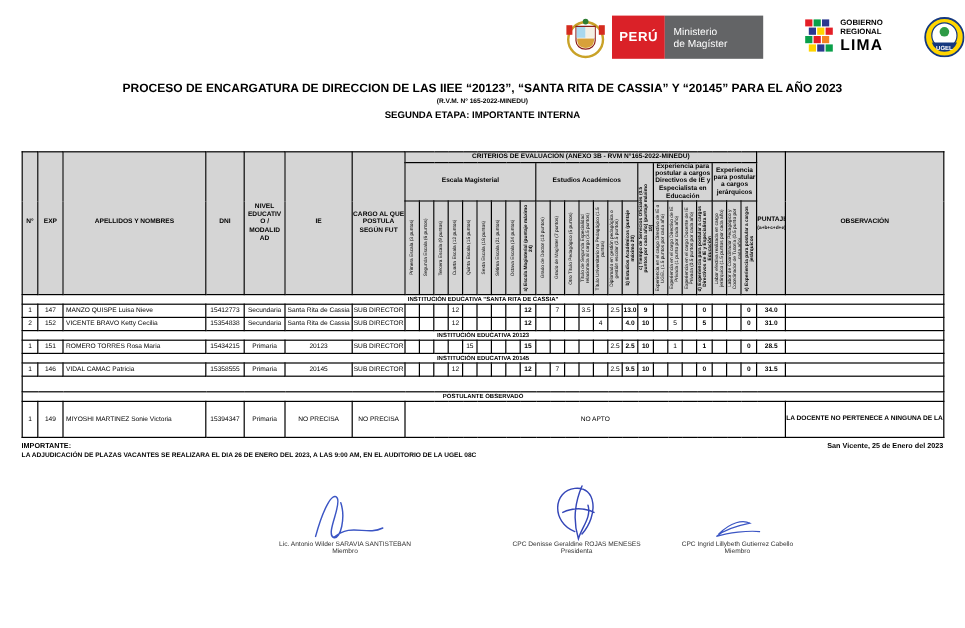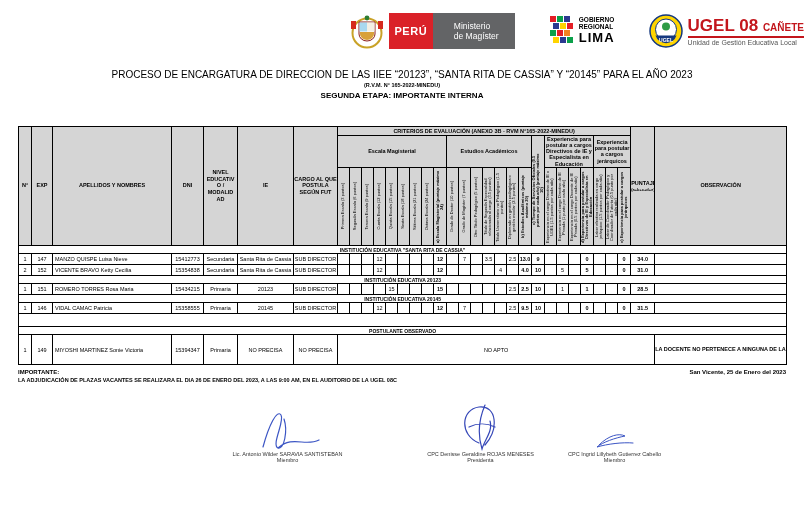--- a/index.html
+++ b/index.html
@@ -7,34 +7,34 @@
   body{width:804px;height:523px;background:#fff;color:#000;overflow:hidden;
        font-family:"Liberation Sans",sans-serif;}
   .page{position:relative;width:804px;height:523px}
 
   
   .logos{display:flex;justify-content:flex-end;align-items:center;gap:34px;padding-top:10px;height:52px}
   .logo1{display:flex;align-items:center}
   .peru-box{width:44px;height:36px;background:#da2128;color:#fff;display:flex;align-items:center;
             justify-content:center;font-weight:bold;font-size:11px;letter-spacing:.5px}
   .minedu-box{width:82px;height:36px;background:#636466;color:#fff;font-size:8.5px;display:flex;
-              flex-direction:column;justify-content:center;padding-left:21px;line-height:1.2}
+              flex-direction:column;justify-content:center;padding-left:7px;line-height:1.2}
   .logo2{display:flex;align-items:center;gap:3px}
   .grl-text{line-height:1.05}
   .grl-small{font-size:6.5px;font-weight:bold}
   .grl-big{font-size:13px;font-weight:bold;letter-spacing:1px}
   .logo3{display:flex;align-items:center;gap:5px}
   .ugel-title{color:#c3161c;font-weight:bold;font-size:17px;line-height:1;white-space:nowrap}
   .ugel-title .small{font-size:10px}
   .ugel-sub{font-size:7px;color:#555;border-top:2px solid #c3161c;margin-top:2px;padding-top:1px;white-space:nowrap}
 
   
   .titles{text-align:center;margin-top:16px;line-height:1.3}
   .t-main{font-size:12px;font-weight:bold;letter-spacing:.3px}
-  .t-process{font-size:10px;font-weight:normal;margin-top:16px}
+  .t-process{font-size:10px;font-weight:bold;margin-top:16px}
   .t-rvm{font-size:5.5px;font-weight:bold;margin-top:1px}
   .t-stage{font-size:8px;font-weight:bold;margin-top:2px}
 
   
   table.merit{border-collapse:collapse;table-layout:fixed;width:768px;margin:24px 18px 0}
   .merit th,.merit td{border:1px solid #000;padding:0;font-size:5.5px;text-align:center;
                       vertical-align:middle;overflow:hidden}
   .lh{background:#d5d5d5;font-size:5px;font-weight:bold;padding:0 1px;line-height:1.25}
   .ctitle{background:#d5d5d5;font-size:5px;font-weight:bold;text-align:left;padding-left:2px;height:9px;white-space:nowrap}
   .gh{background:#d5d5d5;font-size:4.5px;font-weight:bold;line-height:1.15;padding:0 1px;height:24px}
@@ -113,27 +113,20 @@
     </div>
 
     <div class="logo3">
       <svg width="34" height="34" viewBox="0 0 34 34">
         <circle cx="17" cy="17" r="16" fill="#ffd500" stroke="#14387f" stroke-width="1.5"></circle>
         <circle cx="17" cy="15.5" r="10.5" fill="#fff" stroke="#14387f" stroke-width="1"></circle>
         <circle cx="17" cy="12.5" r="4" fill="#2e9b46"></circle>
         <path d="M6.5 21.5 a11 11 0 0 0 21 0 z" fill="#14387f"></path>
         <text x="17" y="27.5" font-size="5" fill="#fff" text-anchor="middle" font-weight="bold">UGEL</text>
       </svg>
-      <div>
-        <div class="ugel-title">
-          <span>UGEL 08</span>
-          <span class="small">CAÑETE</span>
-        </div>
-        <div class="ugel-sub">Unidad de Gestión Educativa Local</div>
-      </div>
     </div>
   </div>
 
   <div class="titles">
     <div class="t-process">PROCESO DE ENCARGATURA DE DIRECCION DE LAS IIEE “20123”, “SANTA RITA DE CASSIA” Y “20145” PARA EL AÑO 2023</div>
     <div class="t-rvm">(R.V.M. N° 165-2022-MINEDU)</div>
     <div class="t-stage">SEGUNDA ETAPA: IMPORTANTE INTERNA</div>
   </div>
 
   <table class="merit">

